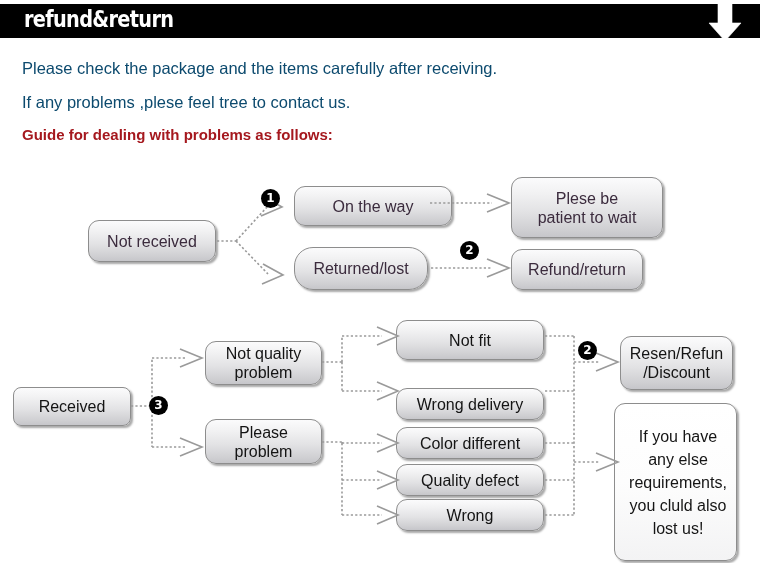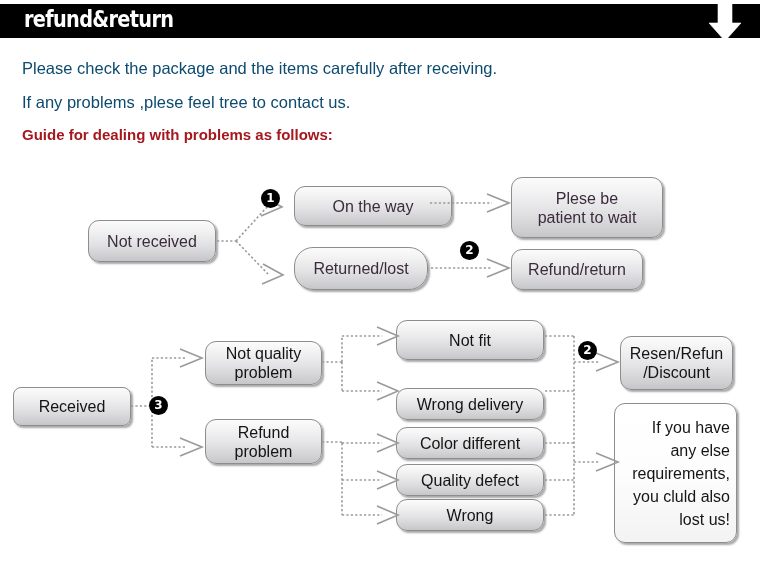--- a/index.html
+++ b/index.html
@@ -234,42 +234,42 @@
   <div class="fbox darktext" style="left:13px; top:387px; width:118px; height:39px;border-radius:8px;">Received</div>
 
   <div class="badge" style="left:149px; top:396px;">3</div>
 
   <div class="fbox darktext" style="left:205px; top:341px; width:117px; height:44px; flex-direction:column;">
     <span>Not quality</span>
     <span>problem</span>
   </div>
 
   <div class="fbox darktext" style="left:205px; top:419px; width:117px; height:45px; flex-direction:column;">
-    <span>Refund</span>
+    <span>Please</span>
     <span>problem</span>
   </div>
 
   <div class="fbox darktext" style="left:396px; top:320px; width:148px; height:40px;">Not fit</div>
 
   <div class="fbox darktext" style="left:396px; top:375px; width:148px; height:32px;margin-top:13px;">Wrong delivery</div>
 
   <div class="fbox darktext" style="left:396px; top:427px; width:148px; height:32px;">Color different</div>
 
   <div class="fbox darktext" style="left:396px; top:464px; width:148px; height:32px;">Quality defect</div>
 
   <div class="fbox darktext" style="left:396px; top:499px; width:148px; height:32px;">Wrong</div>
 
   <div class="badge" style="left:578px; top:341px;">2</div>
 
   <div class="fbox darktext" style="left:620px; top:336px; width:113px; height:54px; flex-direction:column;">
     <span>Resen/Refun</span>
     <span>/Discount</span>
   </div>
 
-  <div class="fbox white leftalign" style="left:614px; top:403px; width:123px; height:140px; flex-direction:column; align-items:flex-end; justify-content:center;">
+  <div class="fbox white leftalign" style="left:614px; top:403px; width:123px; height:158px; flex-direction:column; align-items:center; justify-content:center;">
     <span>If you have</span>
     <span>any else</span>
     <span>requirements,</span>
     <span>you cluld also</span>
     <span>lost us!</span>
   </div>
 
 </div>
 
 </body></html>

